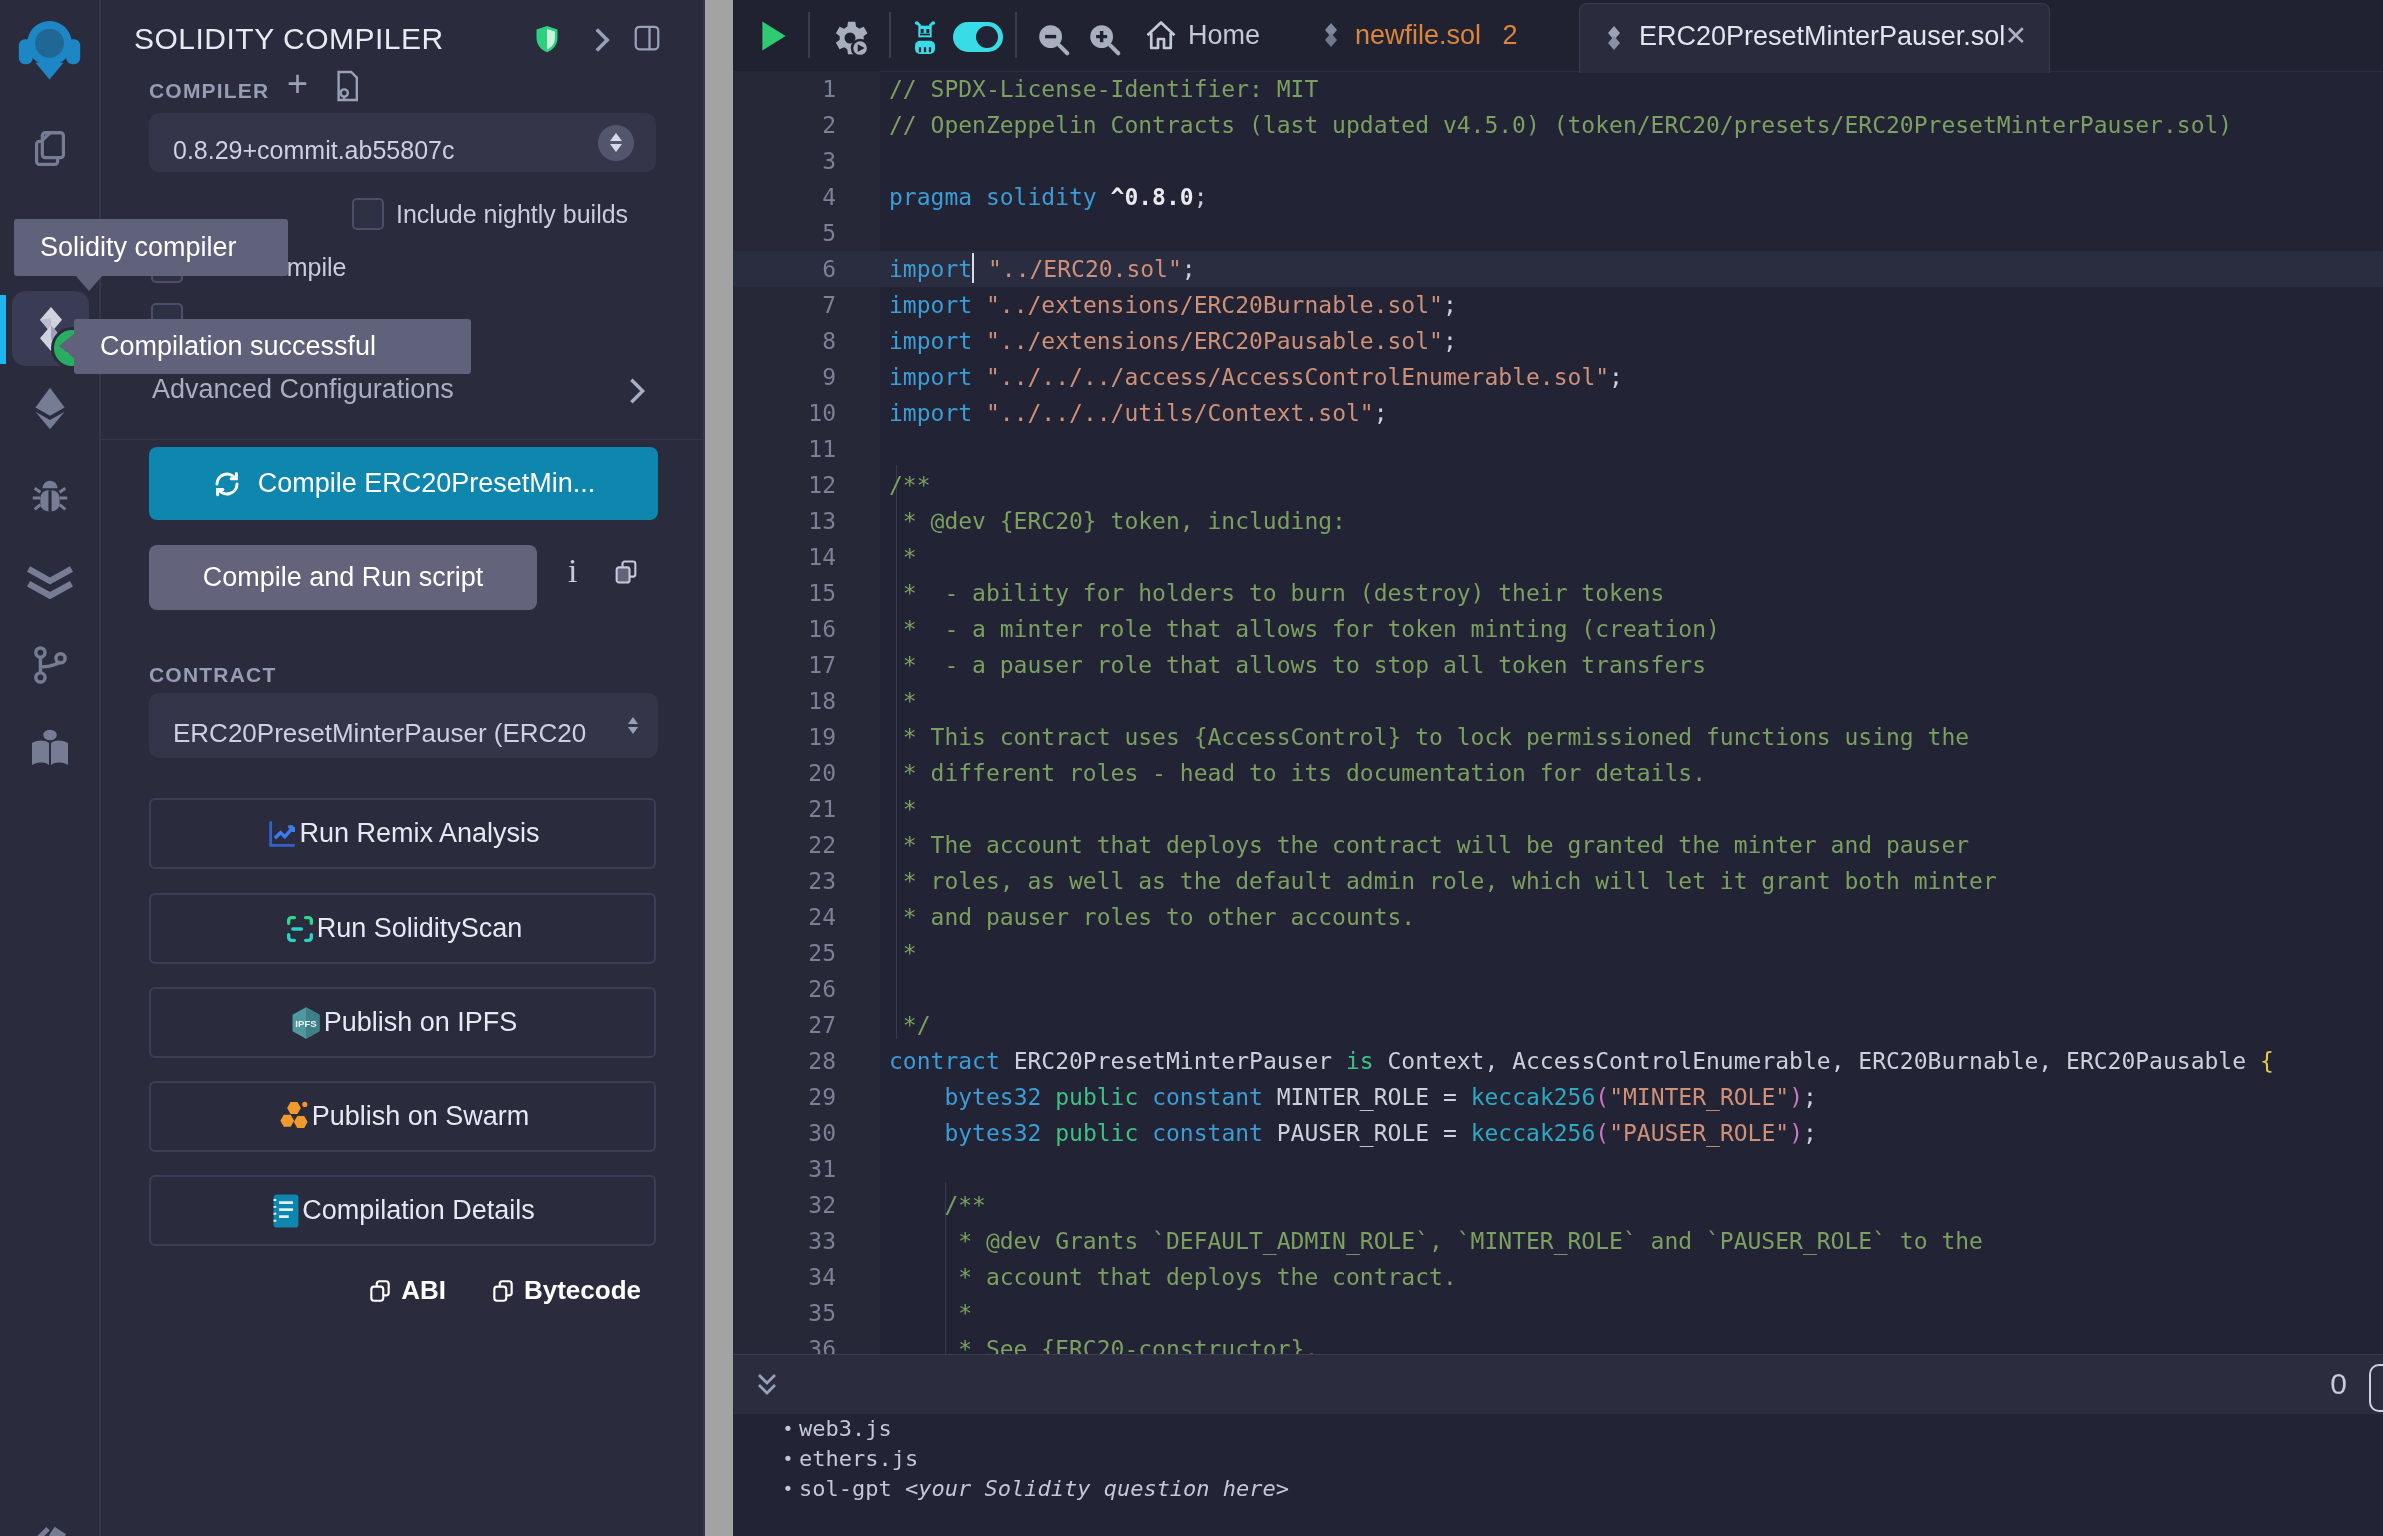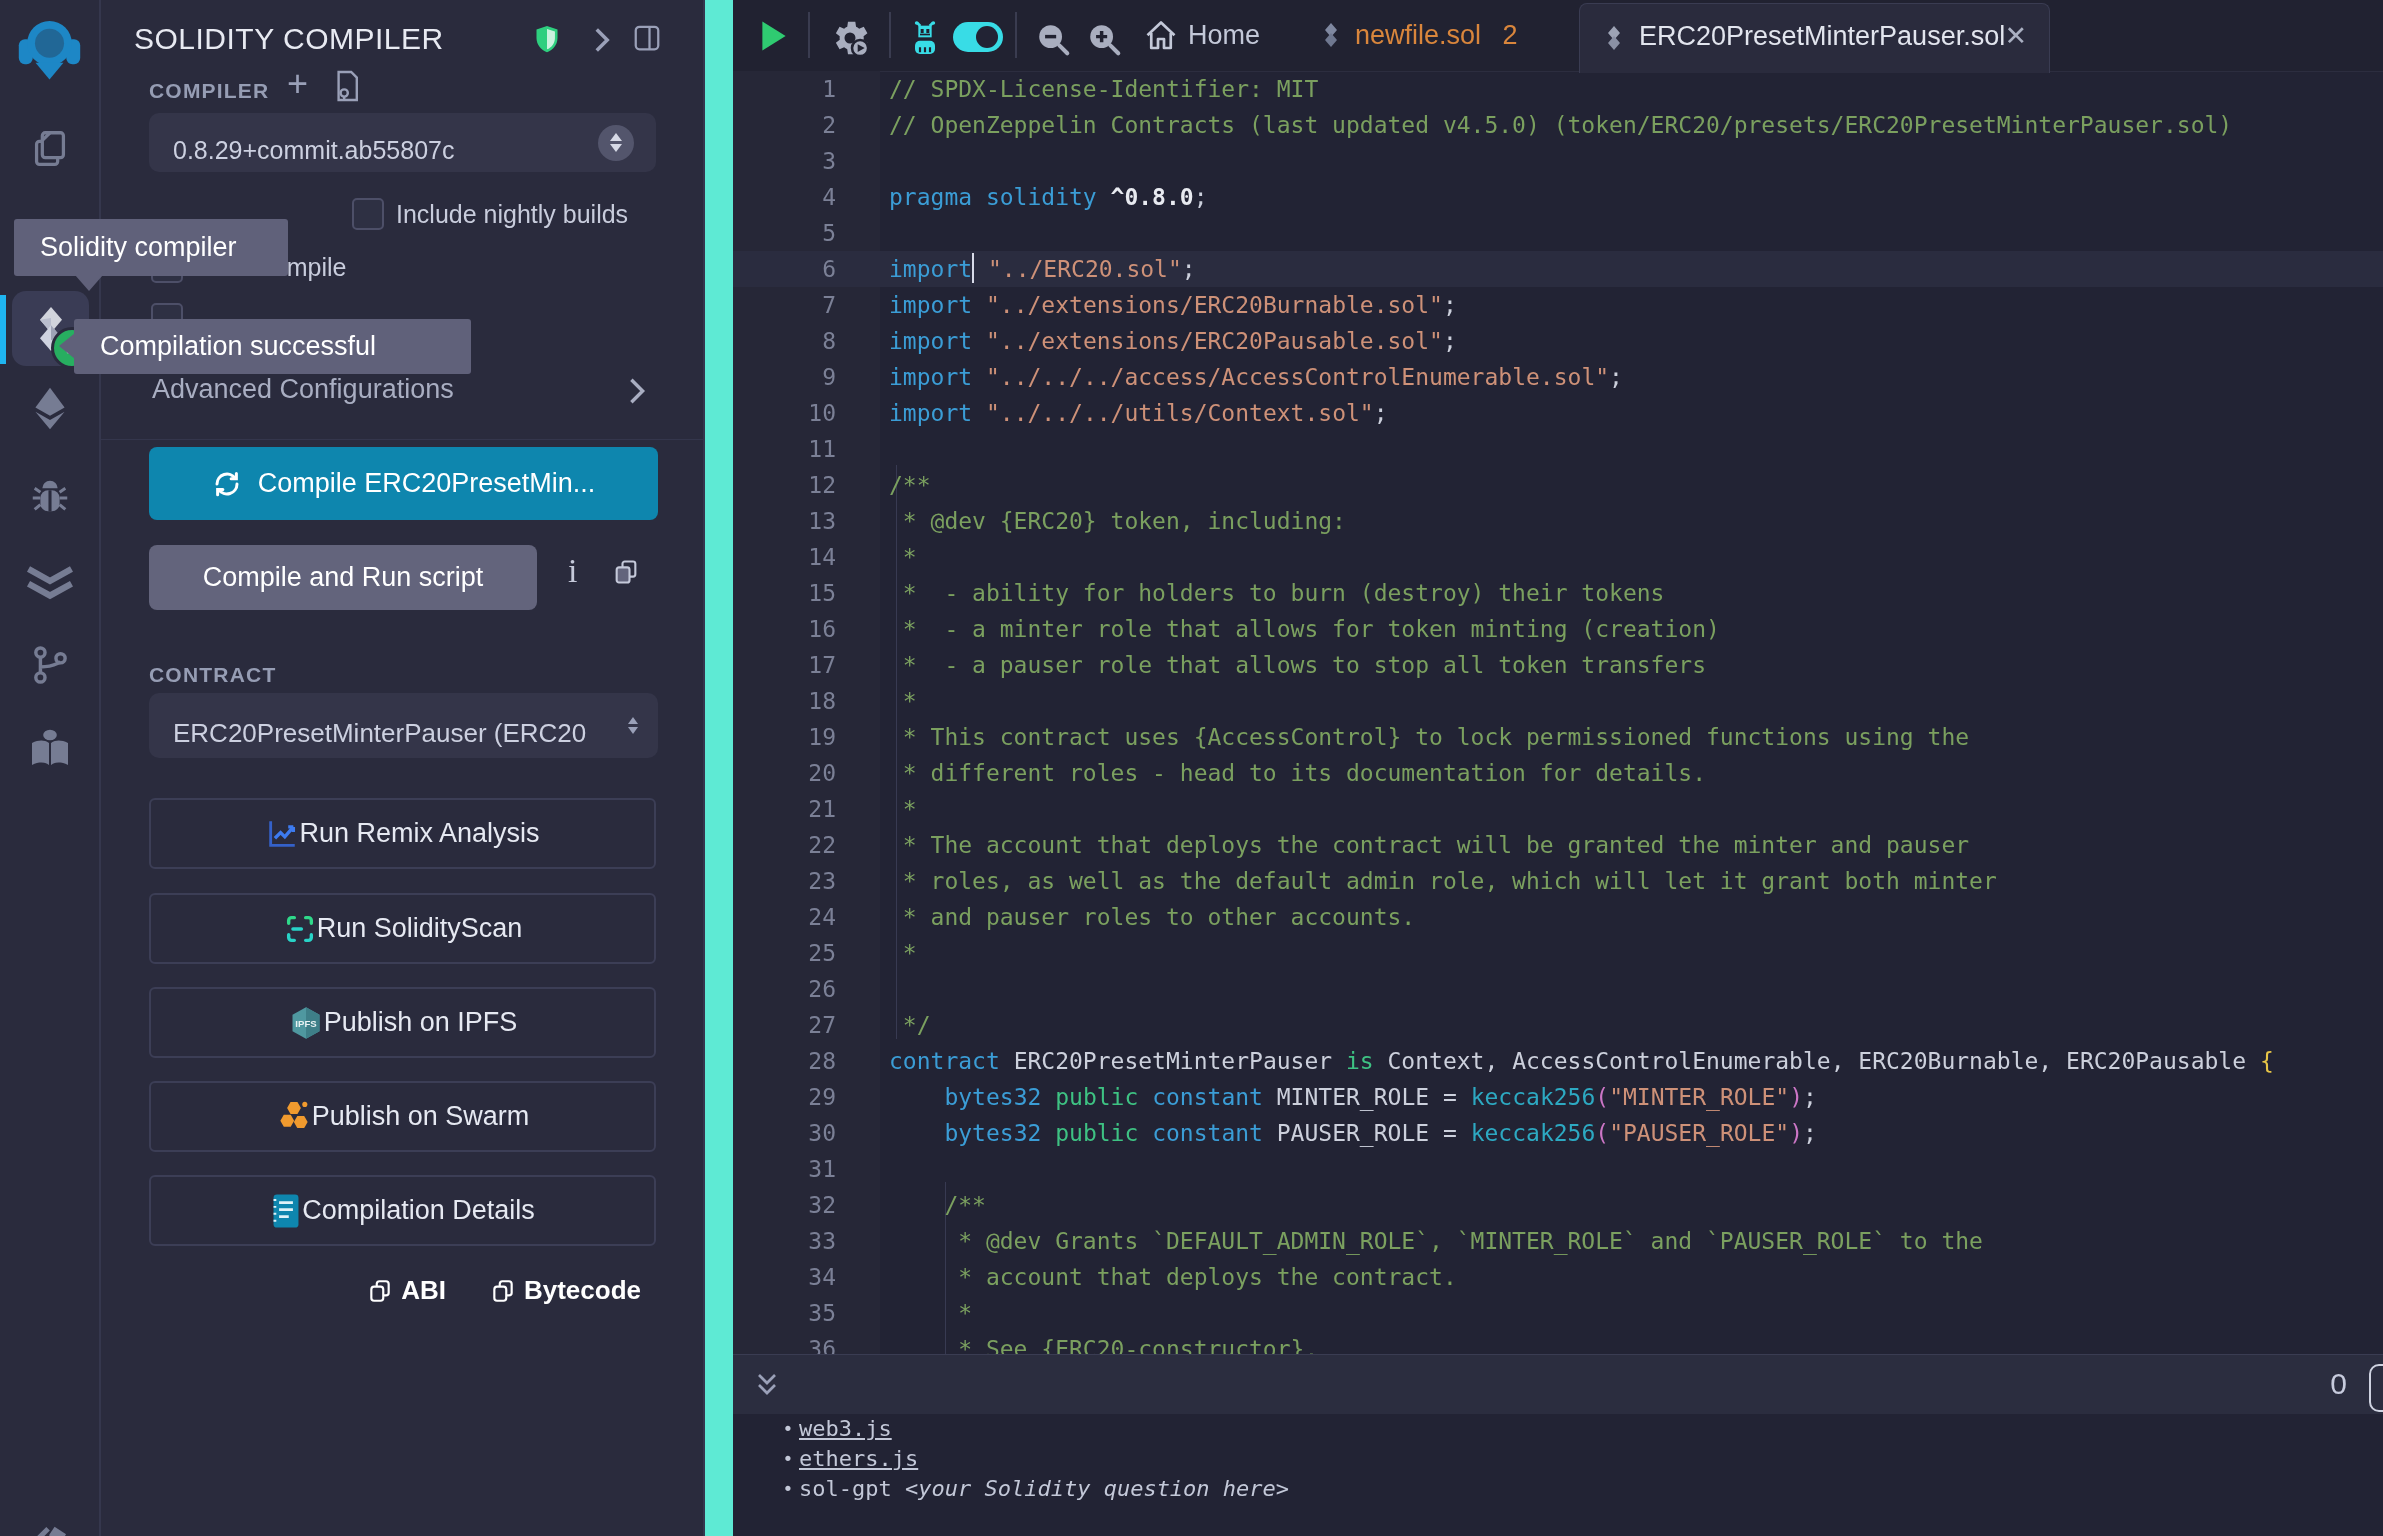--- a/index.html
+++ b/index.html
@@ -1,16 +1,16 @@
 <!DOCTYPE html>
 <html><head>
 <meta charset="utf-8">
 <style>
   html,body{margin:0;padding:0;background:#222334;font-family:"Liberation Sans",sans-serif;}
-  .root{position:relative;width:2384px;height:1537px;overflow:hidden;background:#5eead4;}
+  .root{position:relative;width:2384px;height:1537px;overflow:hidden;background:#a3a3a3;}
   .abs{position:absolute;}
 
   
   .iconbar{left:0;top:0;width:99px;height:1537px;background:#2a2b3d;border-right:2px solid #35374d;}
   .ib-ic{position:absolute;left:0;width:99px;display:flex;justify-content:center;color:#767c93;}
   .active-box{position:absolute;left:12px;top:291px;width:77px;height:75px;background:#3a3c55;border-radius:14px;display:flex;align-items:center;justify-content:center;color:#e8eaf2;}
   .active-bar{position:absolute;left:0;top:295px;width:6px;height:69px;background:#1fb5f0;}
   .badge-ok{position:absolute;left:51px;top:327px;width:36px;height:36px;border-radius:50%;background:#27ae60;border:3px solid #2a2b3d;color:#fff;font-size:21px;font-weight:bold;display:flex;align-items:center;justify-content:center;}
 
   
@@ -72,21 +72,21 @@
   .cursor{display:inline-block;width:2px;height:30px;background:#d8dbe8;vertical-align:-6px;}
   .iguide{position:absolute;width:1px;background:#383a52;}
 
   
   .term-head{position:absolute;left:0;top:1354px;width:1679px;height:59px;background:#2b2d3f;border-top:1px solid #3a3c52;}
   .term-count{position:absolute;right:65px;top:12px;font-size:30px;color:#c7cbdd;}
   .term-search{position:absolute;right:-34px;top:9px;width:73px;height:44px;border:2px solid #ced2e0;border-radius:10px;}
   .term-body{position:absolute;left:0;top:1414px;width:1679px;height:123px;overflow:hidden;font-family:"DejaVu Sans Mono","Liberation Mono",monospace;font-size:22px;color:#c3c8d8;}
   .tl{height:30px;line-height:30px;white-space:pre;display:flex;}
   .tl .bullet{width:22px;text-align:center;flex:none;margin-left:44px;font-size:18px;}
-  .tl .und{text-decoration:underline;}
+  .tl .und{}
   .tl .it{font-style:italic;}
   .hint{margin-top:26px;margin-left:65px;}
   svg{display:block;}
 </style>
 </head>
 <body>
 
 <div class="root">
 
   <div class="abs iconbar">

